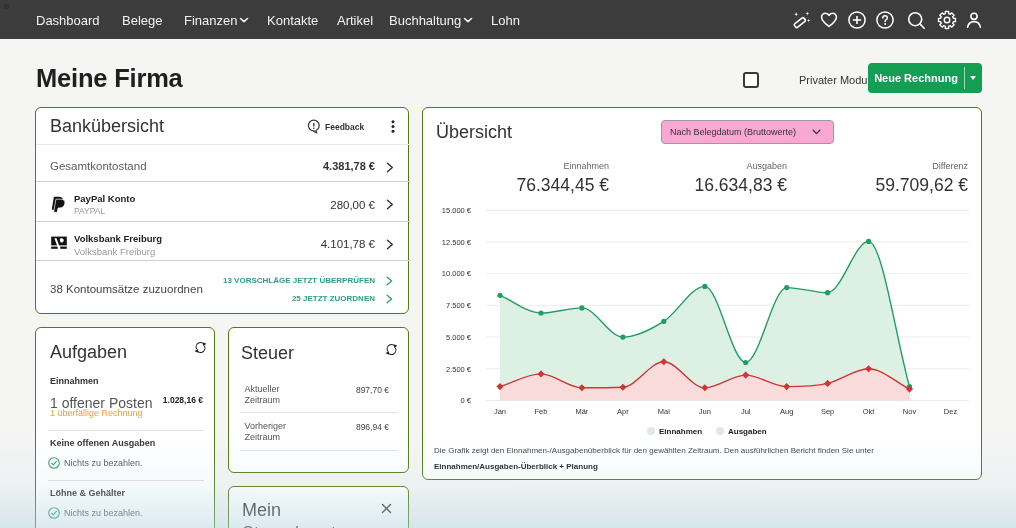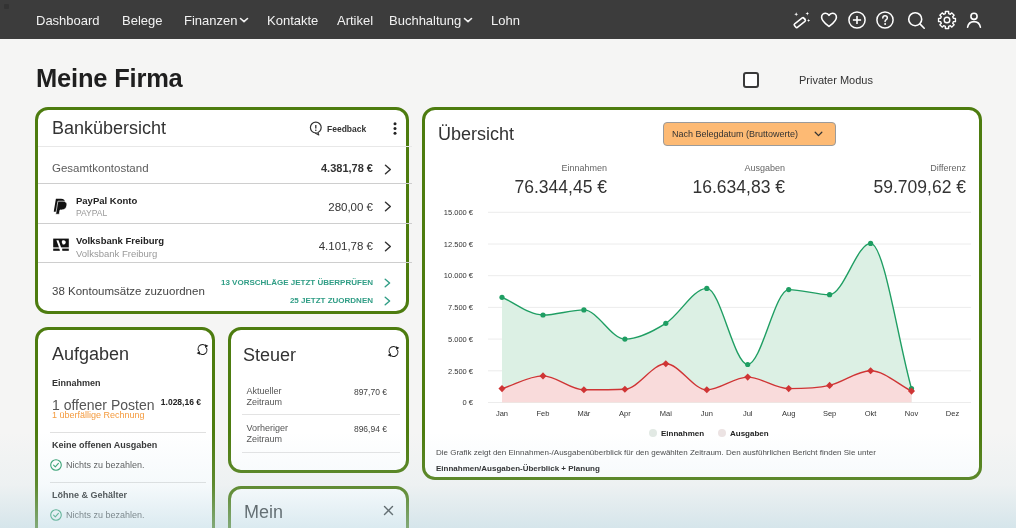--- a/index.html
+++ b/index.html
@@ -11,21 +11,21 @@
 .nav span.item { position:absolute; top:13px; font-size:13px; color:#f2f2f2; white-space:nowrap; }
 .nav svg.chev { position:absolute; top:17px; }
 .nav svg.ico { position:absolute; top:10px; }
 h1 { position:absolute; left:36px; top:64px; font-size:25.5px; letter-spacing:-0.2px; color:#1f1f1f; font-weight:700; white-space:nowrap; }
 .cbx { position:absolute; left:743px; top:72px; width:16px; height:16px; border:2px solid #3a3a3a; border-radius:3px; background:#fff; }
 .cbxlab { position:absolute; left:767px; top:74px; font-size:11px; color:#333;padding-left:32px; }
 .btn { position:absolute; left:868px; top:63px; width:114px; height:30px; background:#149e53; border-radius:4px; }
 .btn .lab { position:absolute; left:0; top:9px; width:96px; text-align:center; color:#fff; font-size:11px; font-weight:700; }
 .btn .div { position:absolute; left:96px; top:4px; width:1px; height:22px; background:rgba(255,255,255,0.6); }
 .btn .car { position:absolute; left:102px; top:13px; width:0; height:0; border-left:3.5px solid transparent; border-right:3.5px solid transparent; border-top:4.5px solid #fff; }
-.card { position:absolute; background:#fff; border:3px solid #4d7c0f; border-radius:13px; }
+.card { position:absolute; background:#fff; border:1px solid #4d7c0f; border-radius:6px; }
 .sep { position:absolute; height:1px; background:#d6d6d6; }
 #bank { left:35px; top:107px; width:374px; height:207px; }
 #aufg { left:35px; top:327px; width:180px; height:240px; }
 #steu { left:228px; top:327px; width:181px; height:146px; }
 #mein { left:228px; top:486px; width:181px; height:100px; }
 #ueb  { left:422px; top:107px; width:560px; height:373px; }
 .ttl { position:absolute; font-size:18px; color:#333; font-weight:400; white-space:nowrap; }
 .abs { position:absolute; white-space:nowrap; }
 .r { text-align:left; }
 .grayl { color:#999; }
@@ -82,20 +82,25 @@
     </svg>
     <svg class="ico" style="left:964px" width="20" height="20" viewBox="0 0 20 20">
       <circle cx="10" cy="6.3" r="3.1" fill="none" stroke="#fff" stroke-width="1.6"></circle>
       <path d="M3.6 17.2 C4.3 13.5 6.9 11.6 10 11.6 C13.1 11.6 15.7 13.5 16.4 17.2" fill="none" stroke="#fff" stroke-width="1.6" stroke-linecap="round"></path>
     </svg>
   </div>
 
   <h1>Meine Firma</h1>
   <div class="cbx"></div>
   <div class="cbxlab">Privater Modus</div>
+  <div class="btn">
+      <div class="lab">Neue Rechnung</div>
+      <div class="div"></div>
+      <div class="car"></div>
+    </div>
 
   <div class="card" id="bank">
     <div class="ttl" style="left:14px; top:8px;">Bankübersicht</div>
     <svg class="abs" style="left:271px; top:11px;" width="14" height="15" viewBox="0 0 14 15">
       <circle cx="6.8" cy="6.6" r="5.4" fill="none" stroke="#333" stroke-width="1.2"></circle>
       <path d="M8.9 11.5 L9.8 14.0 L6.1 12.1" fill="#fff" stroke="#333" stroke-width="1.1" stroke-linejoin="round"></path>
       <line x1="6.8" y1="3.9" x2="6.8" y2="7.5" stroke="#333" stroke-width="1.3"></line>
       <circle cx="6.8" cy="9.3" r="0.8" fill="#333"></circle>
     </svg>
     <div class="abs" style="left:289px; top:14px; font-size:8.5px; font-weight:700; color:#333;">Feedback</div>
@@ -194,21 +199,21 @@
   <div class="card" id="mein">
     <div class="ttl" style="left:13px; top:12px; line-height:23px; white-space:normal; width:110px;">Mein Steuerberater</div>
     <svg class="abs" style="left:152px; top:16px;" width="11" height="11" viewBox="0 0 11 11">
       <line x1="1.5" y1="1.5" x2="9.5" y2="9.5" stroke="#333" stroke-width="1.4" stroke-linecap="round"></line>
       <line x1="9.5" y1="1.5" x2="1.5" y2="9.5" stroke="#333" stroke-width="1.4" stroke-linecap="round"></line>
     </svg>
   </div>
 
   <div class="card" id="ueb">
     <div class="ttl" style="left:13px; top:14px;">Übersicht</div>
-    <div class="abs" style="left:238px; top:12px; width:173px; height:24px; border:1px solid #9b9b9b; border-radius:4px; background:#fdba74;">
+    <div class="abs" style="left:238px; top:12px; width:173px; height:24px; border:1px solid #9b9b9b; border-radius:4px; background:#f9a8d4;">
       <span style="position:absolute; left:8px; top:6px; font-size:9px; color:#333;">Nach Belegdatum (Bruttowerte)</span>
       <svg style="position:absolute; right:12px; top:8px;" width="9" height="7" viewBox="0 0 9 7">
           <polyline points="1.2,1.3 4.5,4.6 7.8,1.3" fill="none" stroke="#333" stroke-width="1.3" stroke-linecap="round" stroke-linejoin="round"></polyline>
         </svg>
     </div>
     <div class="abs r" style="right:372px; top:53px; font-size:9px; color:#666;">Einnahmen</div>
     <div class="abs r" style="right:372px; top:67px; font-size:17.5px; color:#333;">76.344,45 €</div>
     <div class="abs r" style="right:194px; top:53px; font-size:9px; color:#666;">Ausgaben</div>
     <div class="abs r" style="right:194px; top:67px; font-size:17.5px; color:#333;">16.634,83 €</div>
     <div class="abs r" style="right:13px; top:53px; font-size:9px; color:#666;">Differenz</div>

